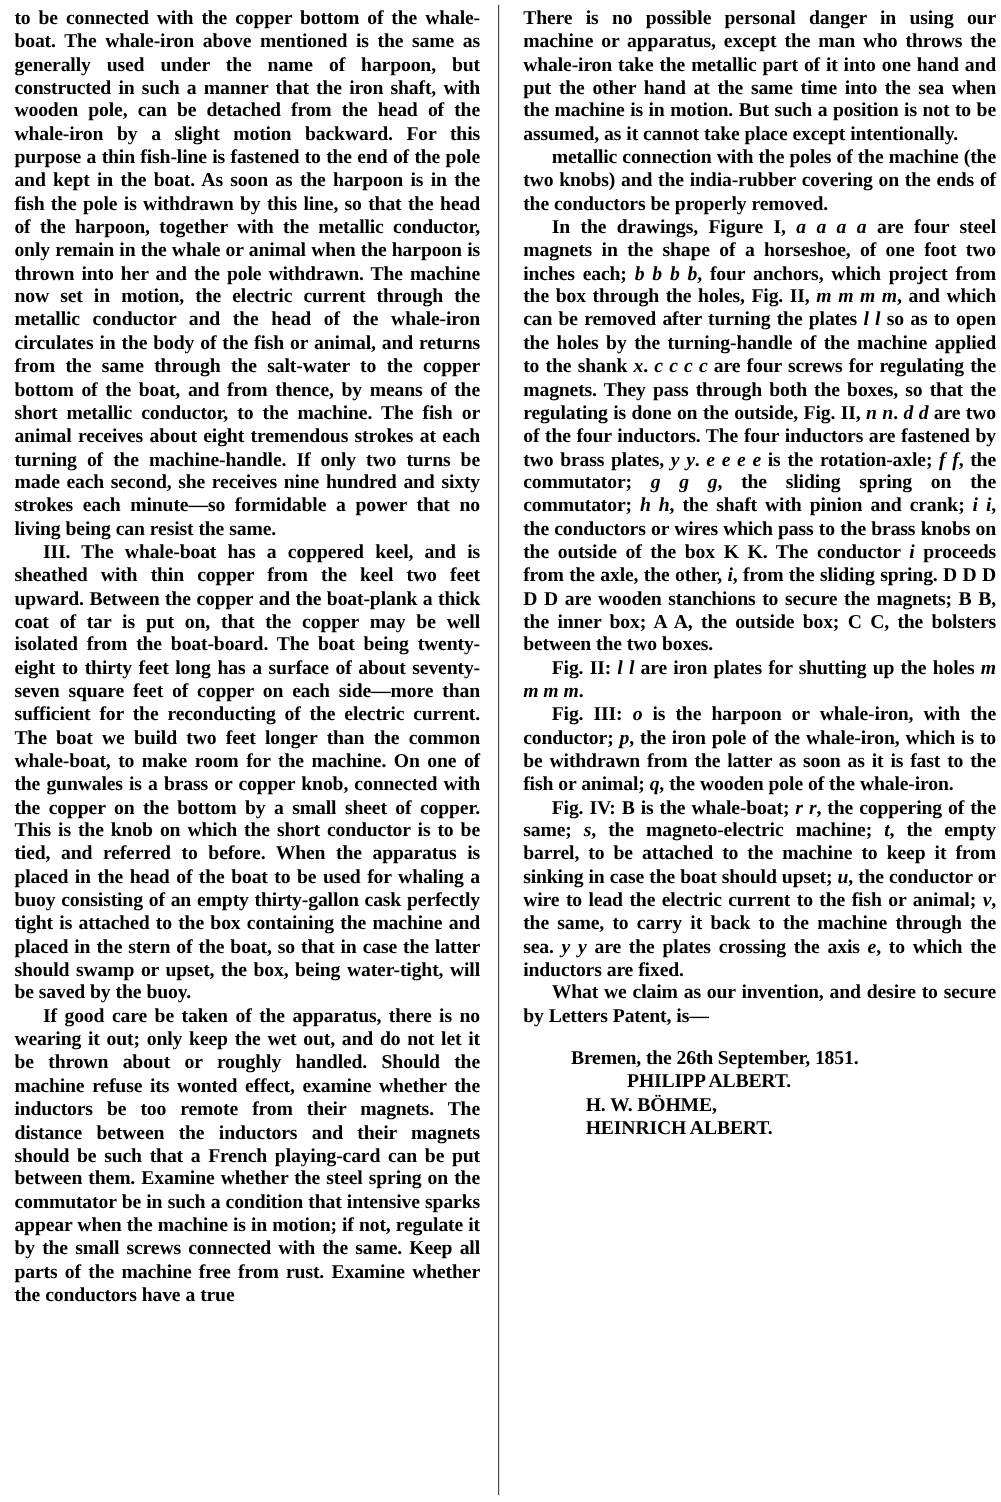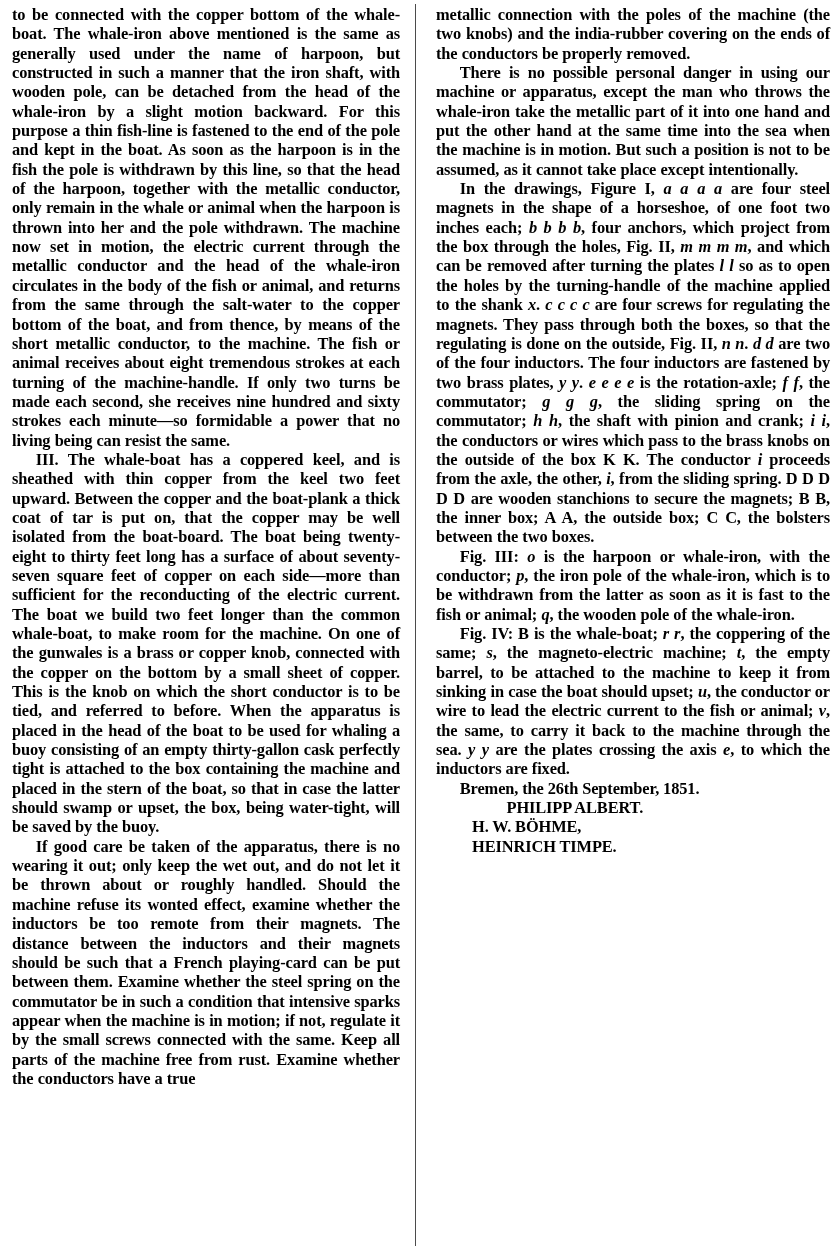--- a/index.html
+++ b/index.html
@@ -76,21 +76,21 @@
     text-indent: 1.45em;
   }
 
   
   .col-left p.para:first-child,
   .col-right p.para:first-child {
     text-indent: 0;
   }
 
   .sig-block {
-    margin: 0;
+    margin: 16px;
     font-size: 16.4px;
     line-height: 19.35px;
     font-weight: 700;
     letter-spacing: -0.12px;
   }
 
   .sig-line {
     margin: 0;
     white-space: nowrap;
   }
@@ -128,28 +128,30 @@
 
   <div class="columns">
 
     <div class="column col-left">
       <p class="para">to be connected with the copper bottom of the whale-boat. The whale-iron above mentioned is the same as generally used under the name of harpoon, but constructed in such a manner that the iron shaft, with wooden pole, can be detached from the head of the whale-iron by a slight motion backward. For this purpose a thin fish-line is fastened to the end of the pole and kept in the boat. As soon as the harpoon is in the fish the pole is withdrawn by this line, so that the head of the harpoon, together with the metallic conductor, only remain in the whale or animal when the harpoon is thrown into her and the pole withdrawn. The machine now set in motion, the electric current through the metallic conductor and the head of the whale-iron circulates in the body of the fish or animal, and returns from the same through the salt-water to the copper bottom of the boat, and from thence, by means of the short metallic conductor, to the machine. The fish or animal receives about eight tremendous strokes at each turning of the machine-handle. If only two turns be made each second, she receives nine hundred and sixty strokes each minute—so formidable a power that no living being can resist the same.</p>
       <p class="para">III. The whale-boat has a coppered keel, and is sheathed with thin copper from the keel two feet upward. Between the copper and the boat-plank a thick coat of tar is put on, that the copper may be well isolated from the boat-board. The boat being twenty-eight to thirty feet long has a surface of about seventy-seven square feet of copper on each side—more than sufficient for the reconducting of the electric current. The boat we build two feet longer than the common whale-boat, to make room for the machine. On one of the gunwales is a brass or copper knob, connected with the copper on the bottom by a small sheet of copper. This is the knob on which the short conductor is to be tied, and referred to before. When the apparatus is placed in the head of the boat to be used for whaling a buoy consisting of an empty thirty-gallon cask perfectly tight is attached to the box containing the machine and placed in the stern of the boat, so that in case the latter should swamp or upset, the box, being water-tight, will be saved by the buoy.</p>
       <p class="para">If good care be taken of the apparatus, there is no wearing it out; only keep the wet out, and do not let it be thrown about or roughly handled. Should the machine refuse its wonted effect, examine whether the inductors be too remote from their magnets. The distance between the inductors and their magnets should be such that a French playing-card can be put between them. Examine whether the steel spring on the commutator be in such a condition that intensive sparks appear when the machine is in motion; if not, regulate it by the small screws connected with the same. Keep all parts of the machine free from rust. Examine whether the conductors have a true</p>
     </div>
 
     <div class="column col-right">
+      <p class="para">There is no possible personal danger in using our machine or apparatus, except the man who throws the whale-iron take the metallic part of it into one hand and put the other hand at the same time into the sea when the machine is in motion. But such a position is not to be assumed, as it cannot take place except intentionally.</p>
       <p class="para">metallic connection with the poles of the machine (the two knobs) and the india-rubber covering on the ends of the conductors be properly removed.</p>
-      <p class="para">There is no possible personal danger in using our machine or apparatus, except the man who throws the whale-iron take the metallic part of it into one hand and put the other hand at the same time into the sea when the machine is in motion. But such a position is not to be assumed, as it cannot take place except intentionally.</p>
       <p class="para">In the drawings, Figure I, <i>a a a a</i> are four steel magnets in the shape of a horseshoe, of one foot two inches each; <i>b b b b</i>, four anchors, which project from the box through the holes, Fig. II, <i>m m m m</i>, and which can be removed after turning the plates <i>l l</i> so as to open the holes by the turning-handle of the machine applied to the shank <i>x</i>. <i>c c c c</i> are four screws for regulating the magnets. They pass through both the boxes, so that the regulating is done on the outside, Fig. II, <i>n n</i>. <i>d d</i> are two of the four inductors. The four inductors are fastened by two brass plates, <i>y y</i>. <i>e e e e</i> is the rotation-axle; <i>f f</i>, the commutator; <i>g g g</i>, the sliding spring on the commutator; <i>h h</i>, the shaft with pinion and crank; <i>i i</i>, the conductors or wires which pass to the brass knobs on the outside of the box K K. The conductor <i>i</i> proceeds from the axle, the other, <i>i</i>, from the sliding spring. D D D D D are wooden stanchions to secure the magnets; B B, the inner box; A A, the outside box; C C, the bolsters between the two boxes.</p>
+      <p class="para">Fig. II: <i>l l</i> are iron plates for shutting up the holes <i>m m m m</i>.</p>
       <p class="para">Fig. III: <i>o</i> is the harpoon or whale-iron, with the conductor; <i>p</i>, the iron pole of the whale-iron, which is to be withdrawn from the latter as soon as it is fast to the fish or animal; <i>q</i>, the wooden pole of the whale-iron.</p>
       <p class="para">Fig. IV: B is the whale-boat; <i>r r</i>, the coppering of the same; <i>s</i>, the magneto-electric machine; <i>t</i>, the empty barrel, to be attached to the machine to keep it from sinking in case the boat should upset; <i>u</i>, the conductor or wire to lead the electric current to the fish or animal; <i>v</i>, the same, to carry it back to the machine through the sea. <i>y y</i> are the plates crossing the axis <i>e</i>, to which the inductors are fixed.</p>
+      <p class="para">What we claim as our invention, and desire to secure by Letters Patent, is—</p>
 
       <div class="sig-block">
         <div class="sig-line sig-place">Bremen, the 26th September, 1851.</div>
         <div class="sig-line sig-name2 smallcaps">PHILIPP ALBERT.</div>
         <div class="sig-line sig-witness smallcaps">H. W. BÖHME,</div>
-        <div class="sig-line sig-witness smallcaps">HEINRICH TIMPE.</div>
+        <div class="sig-line sig-witness smallcaps">HEINRICH ALBERT.</div>
       </div>
     </div>
 
   </div>
 </div>
 
 </body></html>

